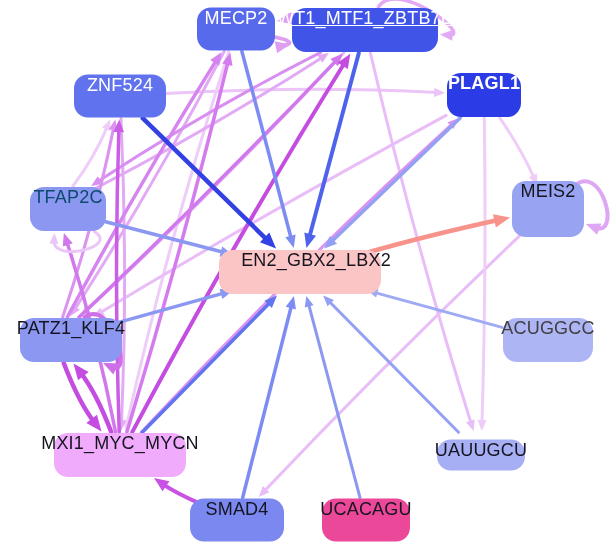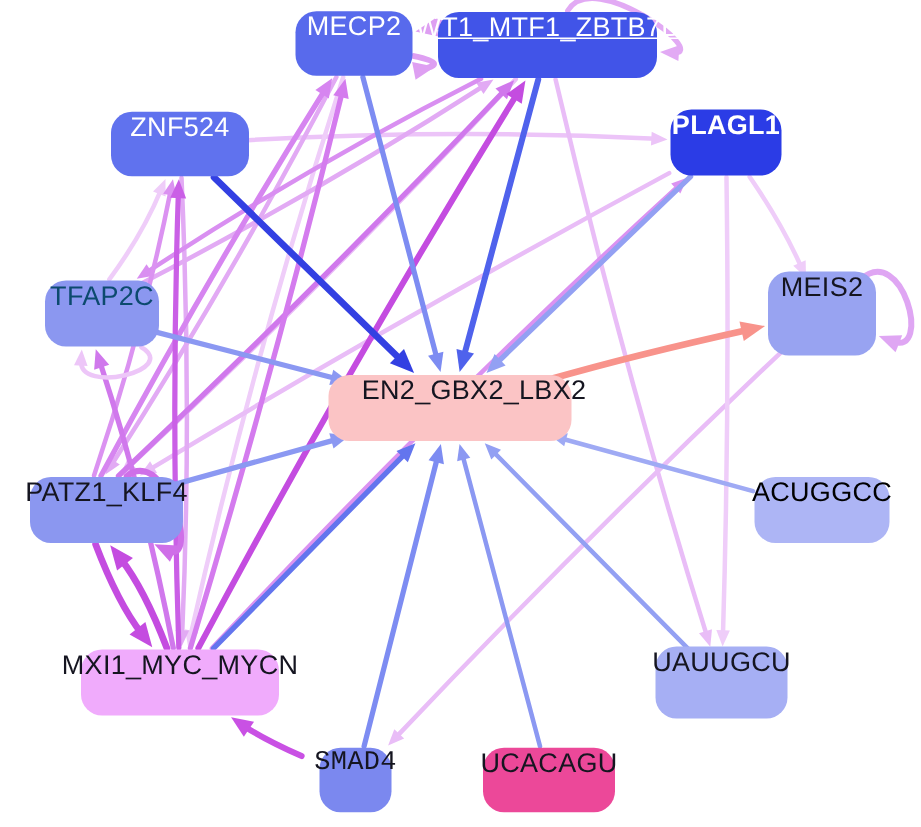--- a/index.html
+++ b/index.html
@@ -206,29 +206,29 @@
       </div>
       <div class="node" style="left: 548px; top: 209px; width: 72px; height: 56px; background: rgb(152, 163, 241); color: rgb(21, 21, 32);">
         <span>MEIS2</span>
       </div>
       <div class="node" style="left: 300px; top: 272px; width: 130px; height: 44px; background: rgb(251, 196, 197); color: rgb(21, 21, 32); padding-left: 32px;">
         <span>EN2_GBX2_LBX2</span>
       </div>
       <div class="node" style="left: 71px; top: 340px; width: 102px; height: 44px; background: rgb(139, 151, 240); color: rgb(21, 21, 32);">
         <span>PATZ1_KLF4</span>
       </div>
-      <div class="node" style="left: 548px; top: 340px; width: 90px; height: 44px; background: rgb(173, 181, 245); color: #000000;">
+      <div class="node" style="left: 548px; top: 340px; width: 90px; height: 44px; background: rgb(173, 181, 245); color: #404040;">
         <span>ACUGGCC</span>
       </div>
       <div class="node" style="left: 120px; top: 455px; width: 132px; height: 44px; background: #f0abfc; color: rgb(21, 21, 32);">
         <span>MXI1_MYC_MYCN</span>
       </div>
-      <div class="node" style="left: 481px; top: 455px; width: 88px; height: 48px; background: rgb(166, 175, 244); color: rgb(21, 21, 32);">
+      <div class="node" style="left: 481px; top: 455px; width: 88px; height: 31px; background: rgb(166, 175, 244); color: rgb(21, 21, 32);">
         <span>UAUUGCU</span>
       </div>
-      <div class="node" style="left: 237px; top: 520px; width: 48px; height: 43px; background: rgb(123, 136, 239); color: rgb(21, 21, 32); font-family: Liberation Mono, monospace;">
+      <div class="node" style="left: 237px; top: 520px; width: 94px; height: 43px; background: rgb(123, 136, 239); color: rgb(21, 21, 32);">
         <span>SMAD4</span>
       </div>
       <div class="node" style="left: 366px; top: 520px; width: 88px; height: 43px; background: #ec4899; color: rgb(21, 21, 32);">
         <span>UCACAGU</span>
       </div>
     </div>
 </div>
 
 </body></html>

